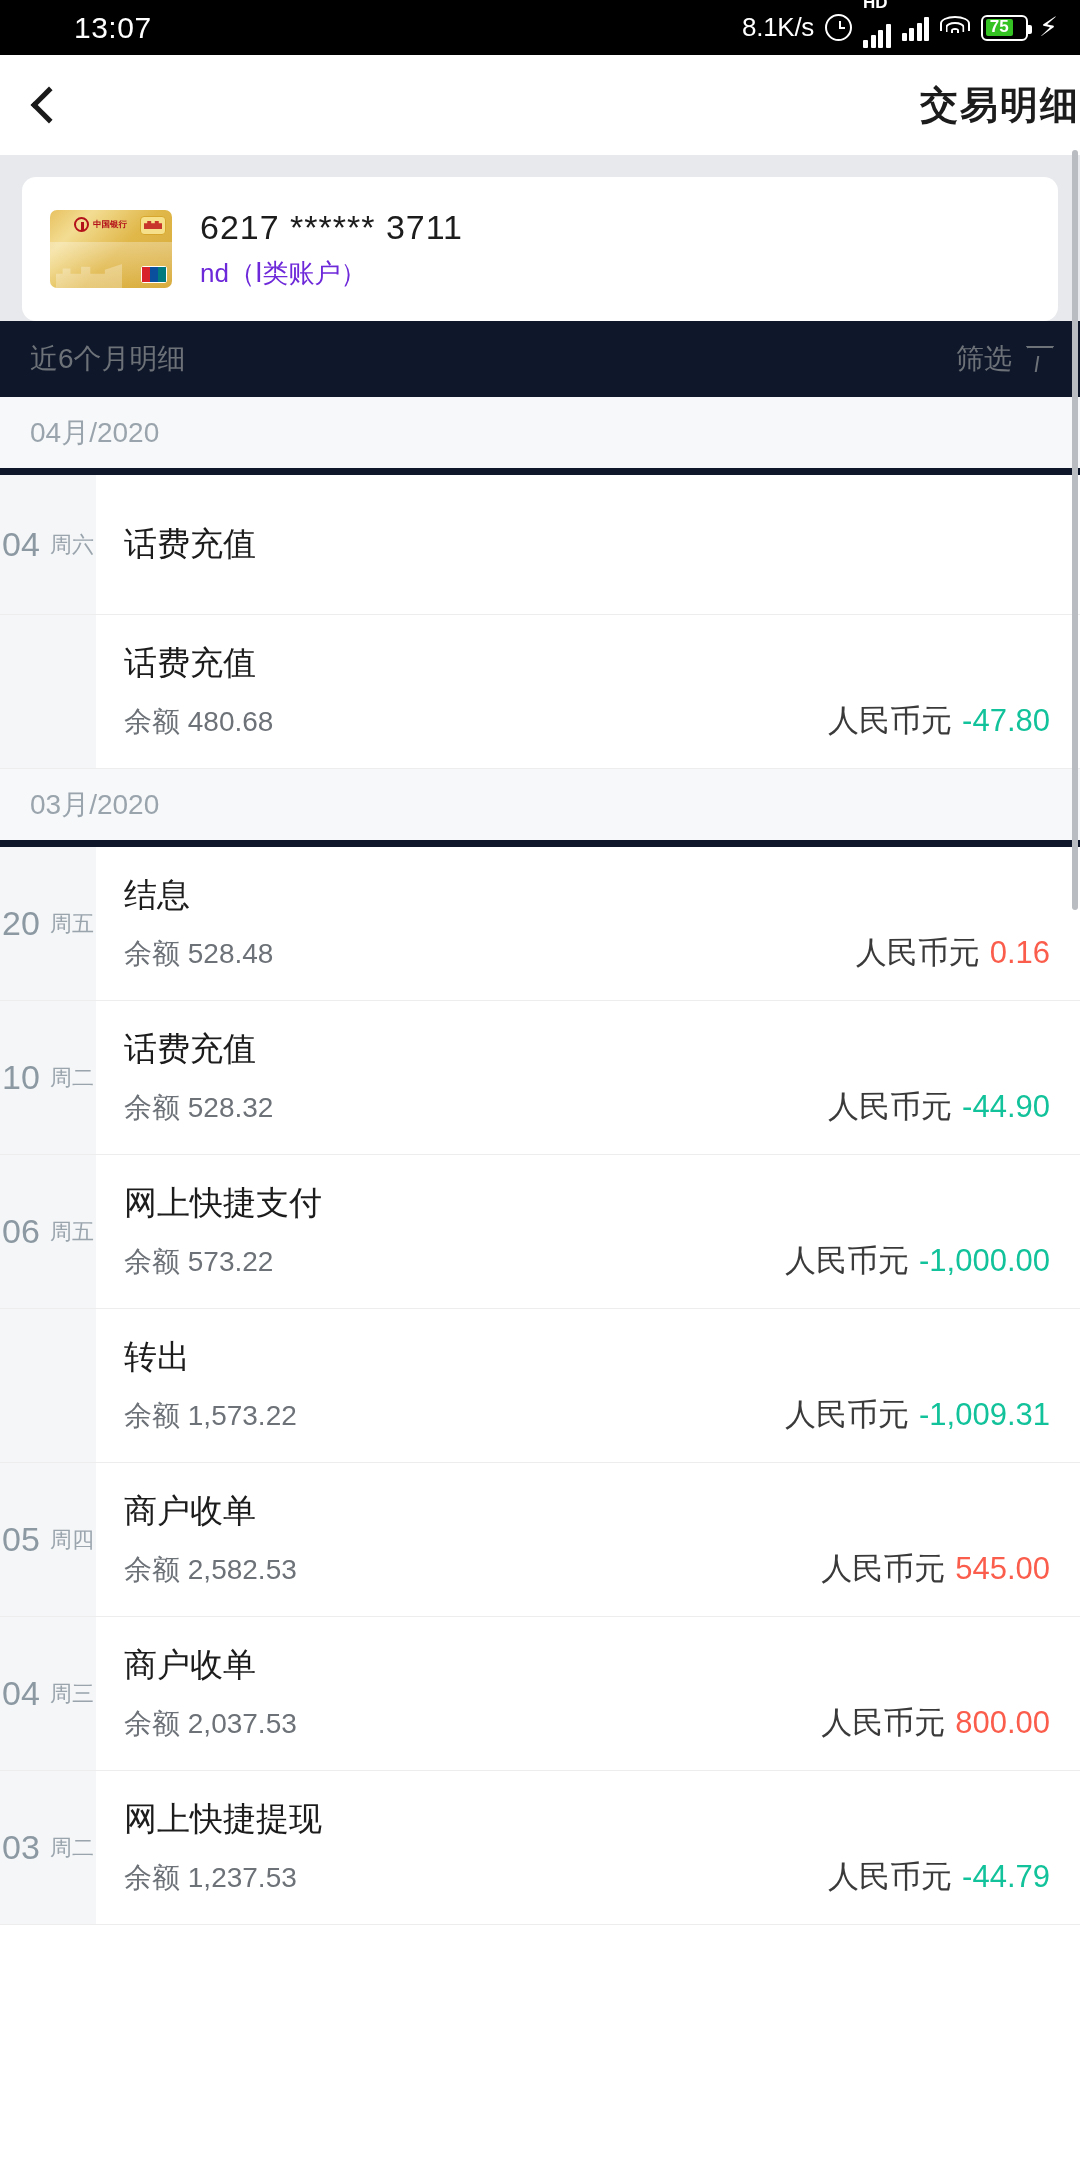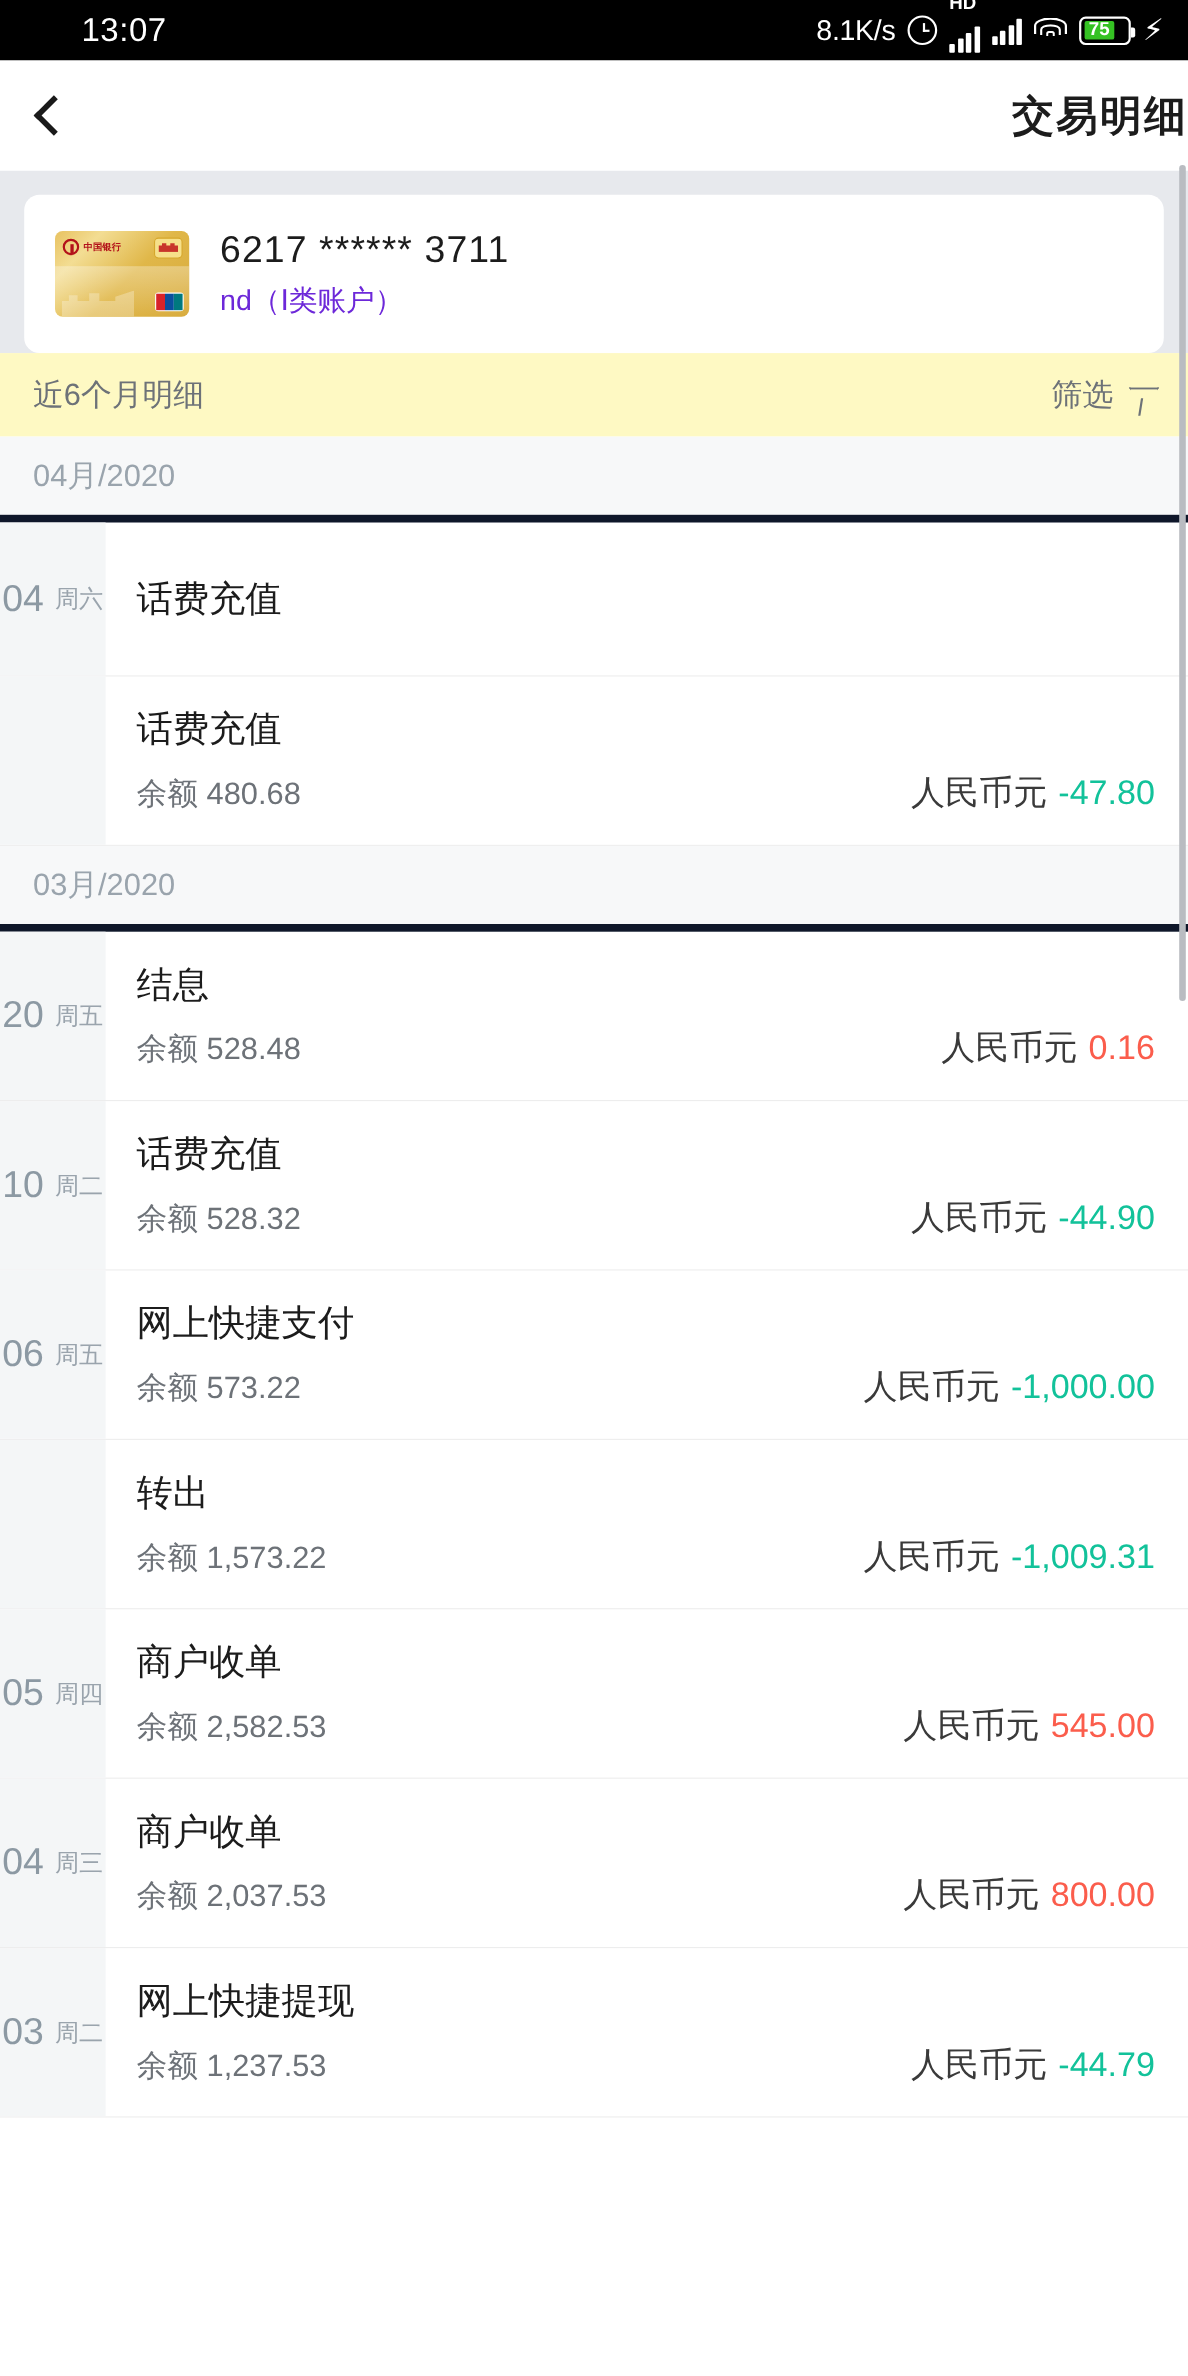--- a/index.html
+++ b/index.html
@@ -46,39 +46,39 @@
 
   
   .panel{ background:#e7e9ed; padding:22px 22px 0; }
   .card{ background:#fff; border-radius:14px; padding:30px 28px; display:flex; align-items:center; gap:28px; height:144px; }
   .cardimg{ width:122px; height:78px; border-radius:7px; position:relative; overflow:hidden;
     background:linear-gradient(135deg,#e8c261 0%,#f3dd93 22%,#e0b749 55%,#d8ab3c 100%); flex:none; }
   .cardimg .wall{ position:absolute; left:0; right:0; bottom:0; height:46px;
     background:linear-gradient(180deg,rgba(255,255,255,.30),rgba(255,255,255,0)); }
   .cardimg .wall::before{ content:""; position:absolute; left:6px; bottom:0; width:66px; height:26px;
     background:rgba(255,255,255,.28); clip-path:polygon(0 100%,0 45%,10% 45%,10% 25%,22% 25%,22% 45%,38% 45%,38% 18%,52% 18%,52% 45%,74% 45%,74% 30%,100% 8%,100% 100%); }
-  .boc{ position:absolute; left:7px; top:7px; display:flex; align-items:center; gap:4px; }
+  .boc{ position:absolute; left:24px; top:7px; display:flex; align-items:center; gap:4px; }
   .boc-mark{ width:15px; height:15px; border:2px solid #b3121a; border-radius:50%; position:relative; }
   .boc-mark::after{ content:""; position:absolute; left:5px; top:2.5px; width:3px; height:8px; background:#b3121a; }
   .boc-txt{ font-size:8.5px; color:#b3121a; font-weight:700; line-height:1.05; }
   .gate{ position:absolute; right:6px; top:6px; width:26px; height:19px; background:#f6e08a; border:1.4px solid #d6a72c; border-radius:4px; }
   .gate::after{ content:""; position:absolute; left:3px; top:3px; right:3px; bottom:5px; background:#c8352a; clip-path:polygon(0 100%,0 35%,18% 35%,18% 12%,40% 12%,40% 35%,60% 35%,60% 12%,82% 12%,82% 35%,100% 35%,100% 100%); }
   .unionpay{ position:absolute; right:5px; bottom:5px; width:26px; height:17px; border-radius:3px; overflow:hidden; display:flex; background:#fff; padding:1px; }
   .unionpay i{ display:block; flex:1; }
   .unionpay i:nth-child(1){ background:#d8232a; }
   .unionpay i:nth-child(2){ background:#0a4f9e; }
   .unionpay i:nth-child(3){ background:#00797f; }
   .cardtext{ display:flex; flex-direction:column; gap:9px; }
   .cardnum{ font-size:34px; color:#1c1c1c; letter-spacing:1px; }
   .cardtype{ font-size:26px; color:#6d28d9; }
 
   
-  .filterbar{ background:#fef9c3; height:76px; display:flex; align-items:center; justify-content:space-between; padding:0 30px; }
+  .filterbar{ background:#0f172a; height:76px; display:flex; align-items:center; justify-content:space-between; padding:0 30px; }
   .filter-left{ font-size:28px; color:#6d7278; }
-  .filter-right{ display:flex; align-items:flex-end; gap:14px; font-size:28px; color:#6d7278; }
+  .filter-right{ display:flex; align-items:center; gap:14px; font-size:28px; color:#6d7278; }
   .funnel{ width:24px; height:26px; position:relative; }
   .funnel::before{ content:""; position:absolute; top:0; left:0; width:24px; height:12px; border:2.2px solid #6d7278; border-bottom:none;
     clip-path:polygon(0 0,100% 0,62% 100%,38% 100%); }
   .funnel::after{ content:""; position:absolute; top:10px; left:9.5px; width:2.2px; height:16px; background:#6d7278; transform:skewX(-9deg); }
 
   
   .list{ background:#fff; }
   .month-hdr{ background:#f7f8f9; height:78px; display:flex; align-items:center; padding:0 30px;
     font-size:28px; color:#9aa4ad; border-bottom:7px solid #0f172a; }
   .tx{ display:flex; min-height:140px; border-bottom:1px solid #ededed; }

